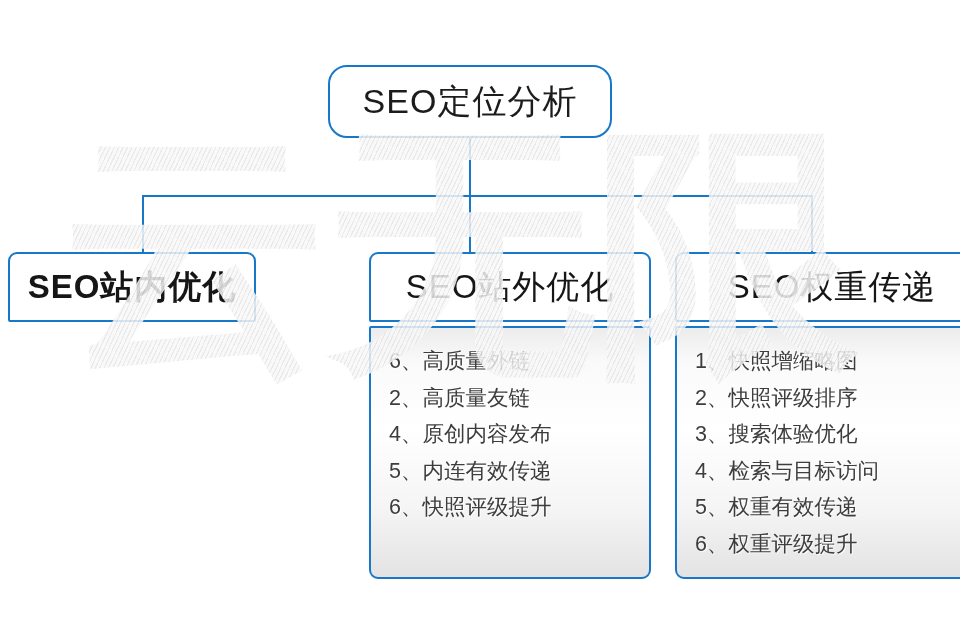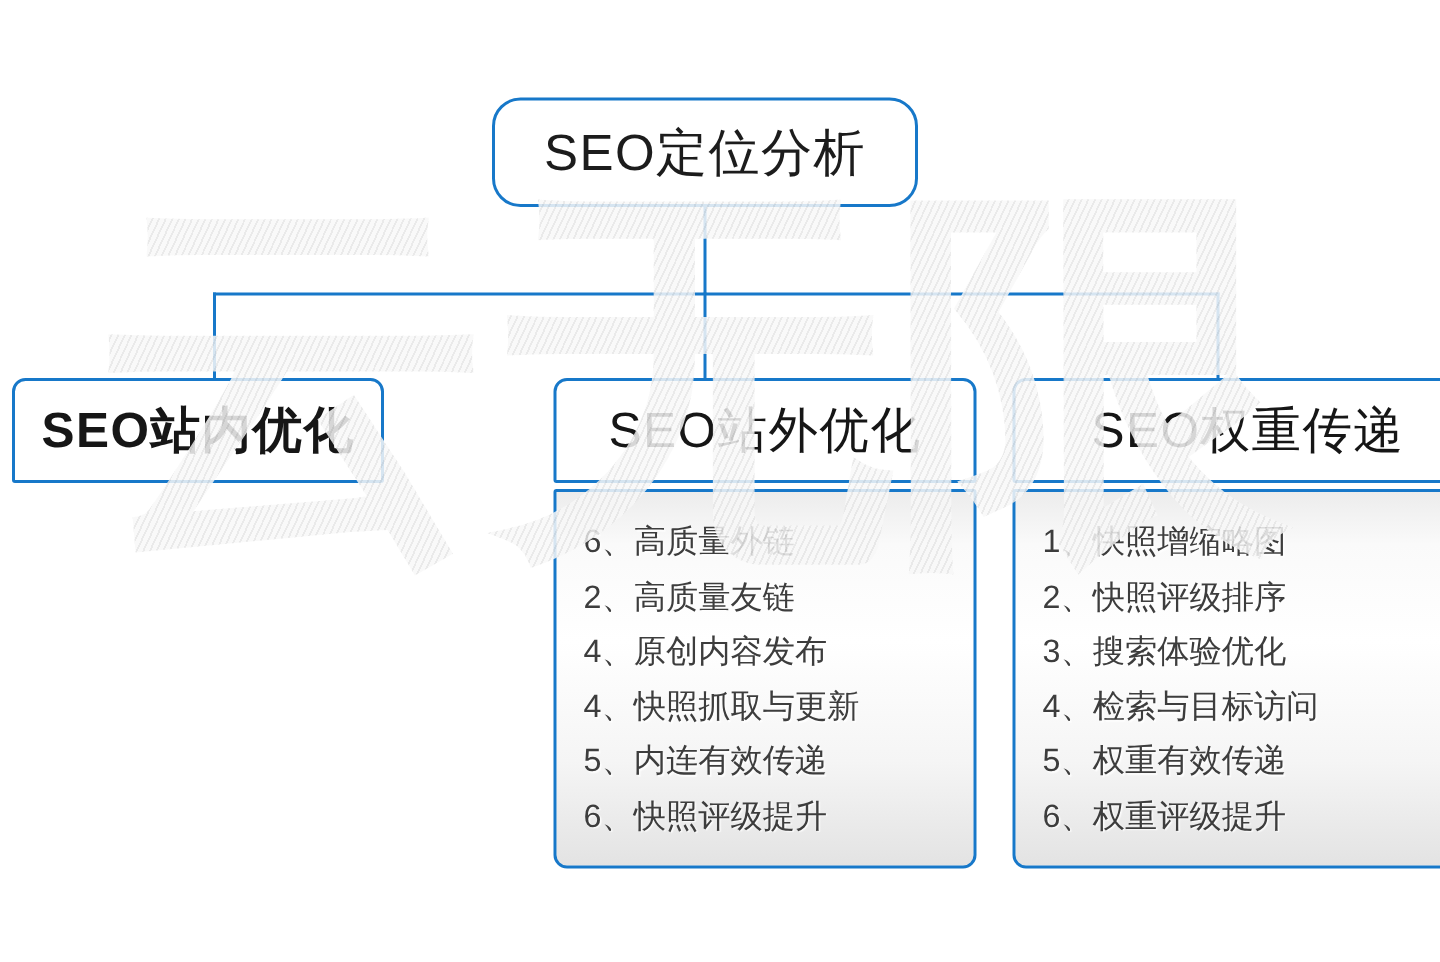--- a/index.html
+++ b/index.html
@@ -85,21 +85,20 @@
   </div>
 
   <div class="col col-1">
     <div class="col-header">
       <span class="col-title">SEO站外优化</span>
     </div>
     <div class="col-list">
       <div class="item">6、高质量外链</div>
       <div class="item">2、高质量友链</div>
       <div class="item">4、原创内容发布</div>
-      <div class="item">4、快照抓取与更新</div>
       <div class="item">5、内连有效传递</div>
       <div class="item">6、快照评级提升</div>
     </div>
   </div>
 
   <div class="col col-2">
     <div class="col-header">
       <span class="col-title">SEO权重传递</span>
     </div>
     <div class="col-list">

